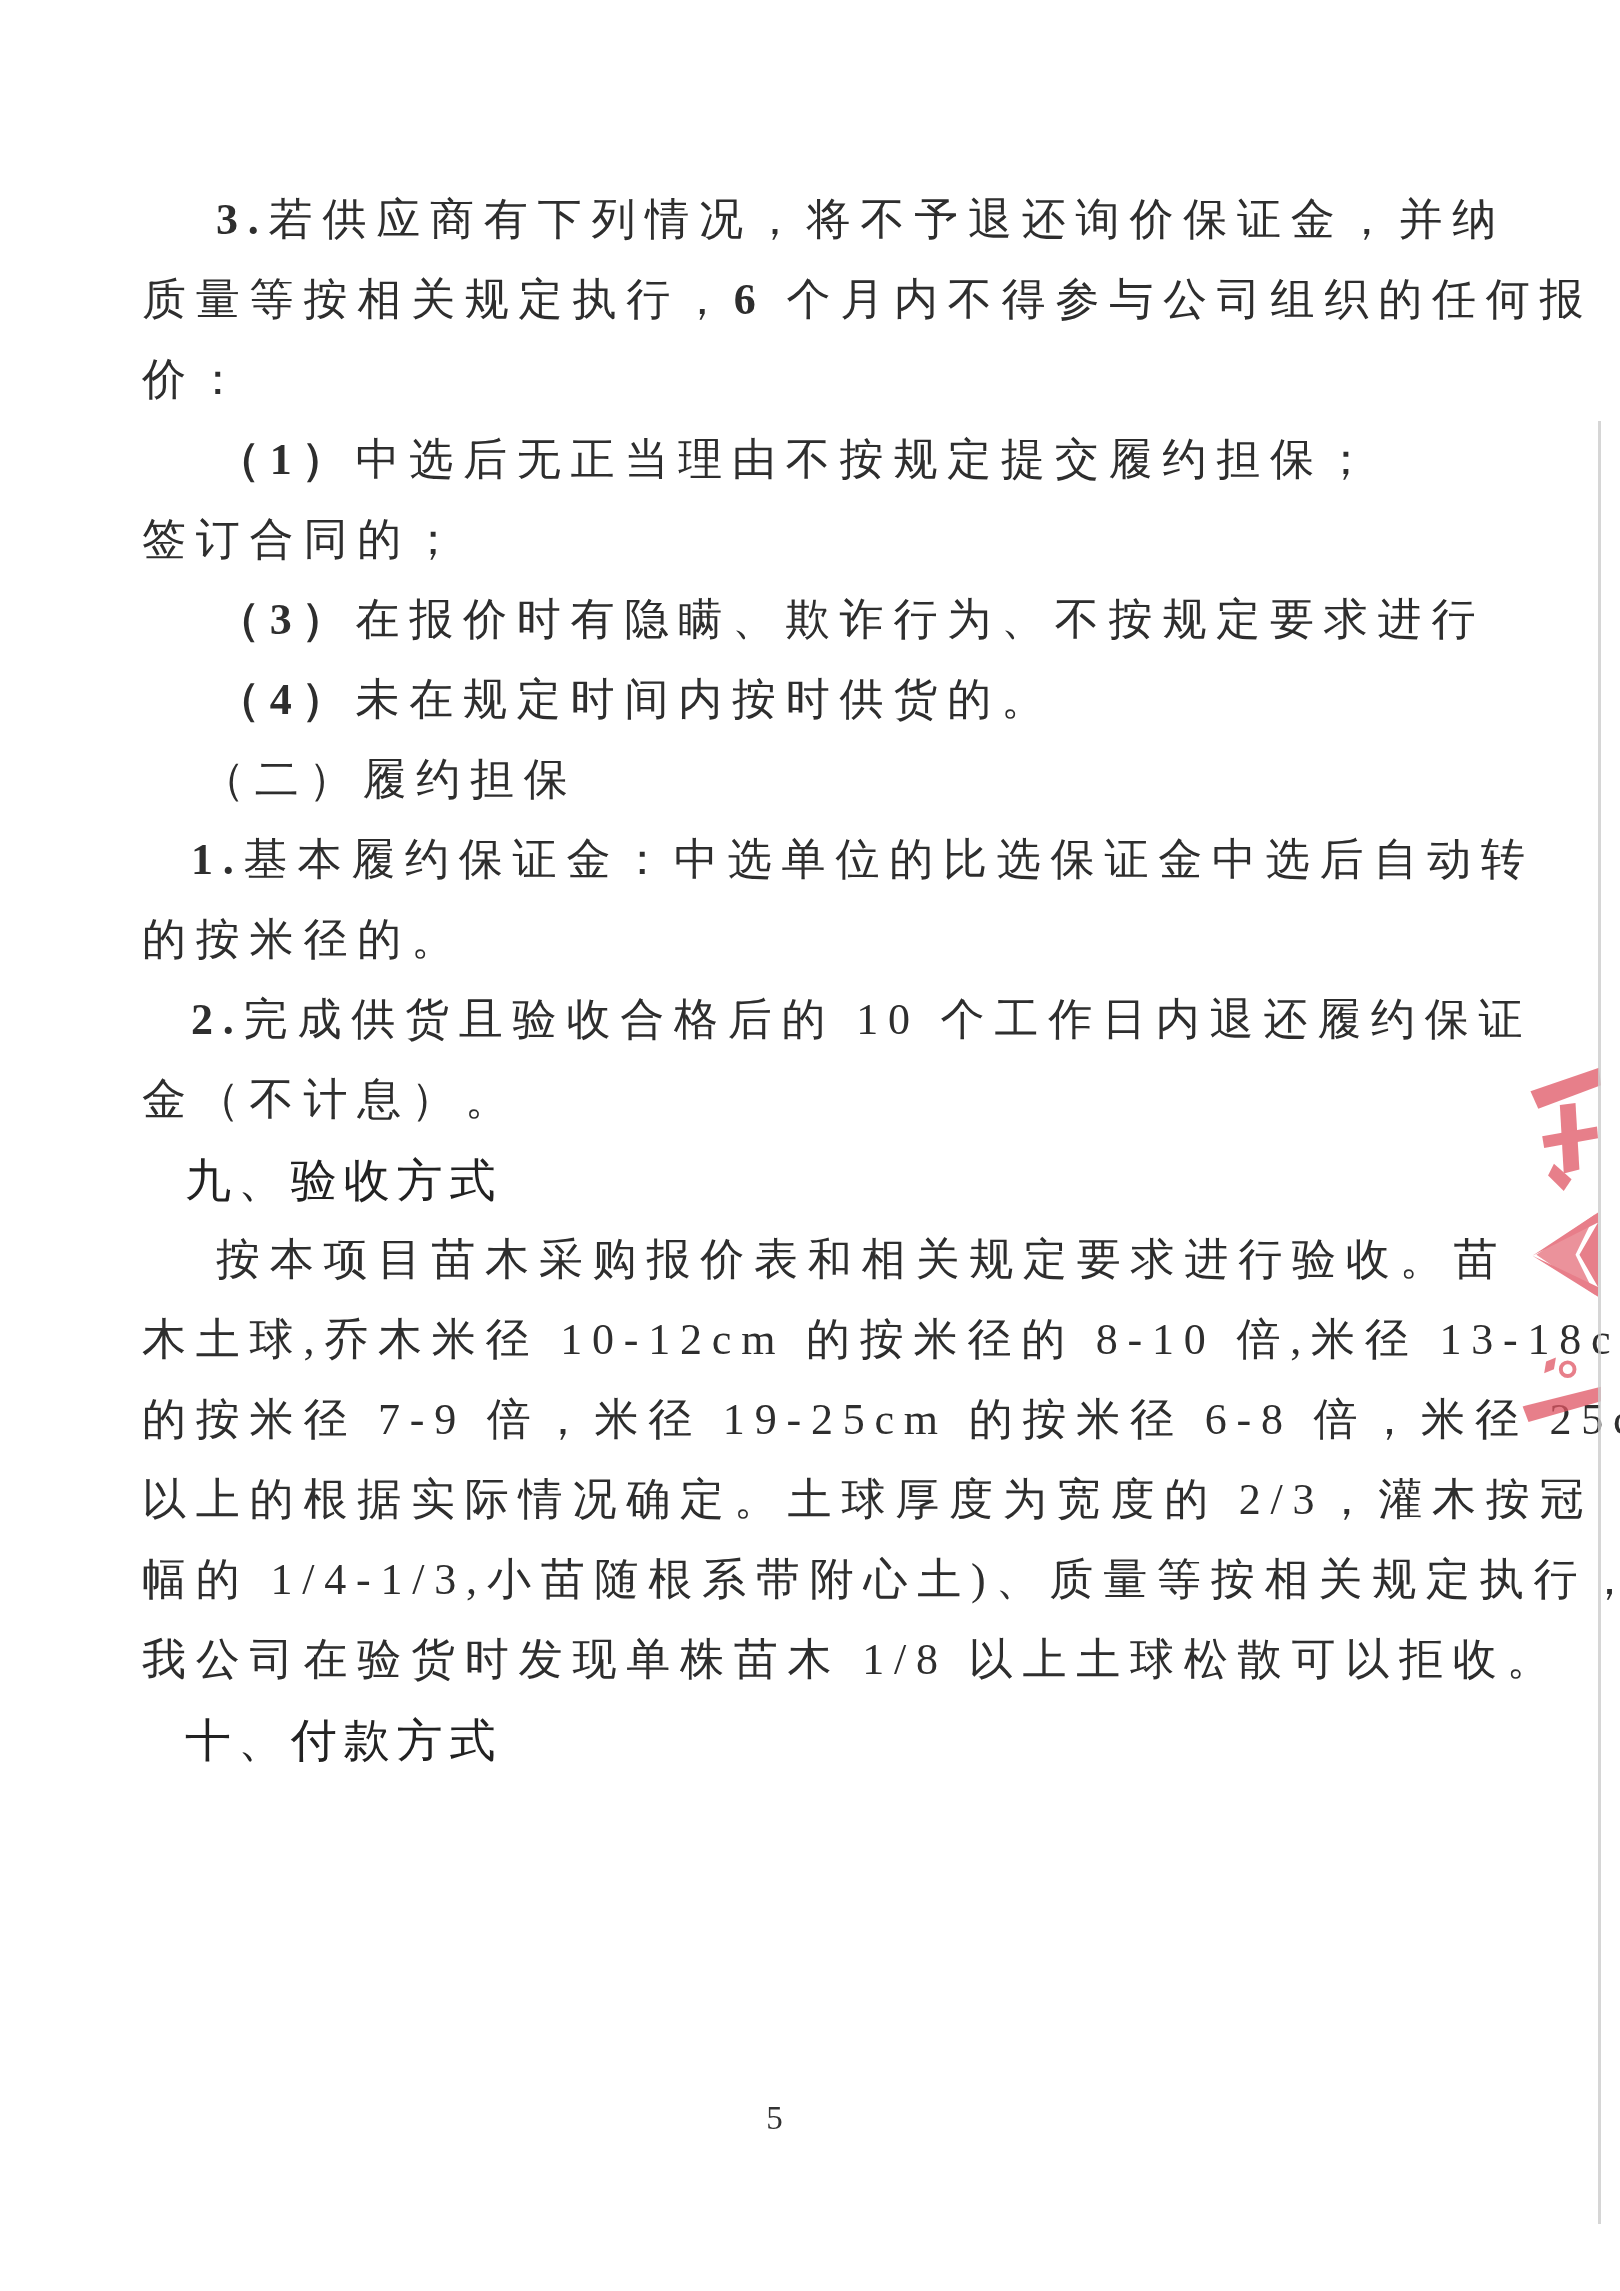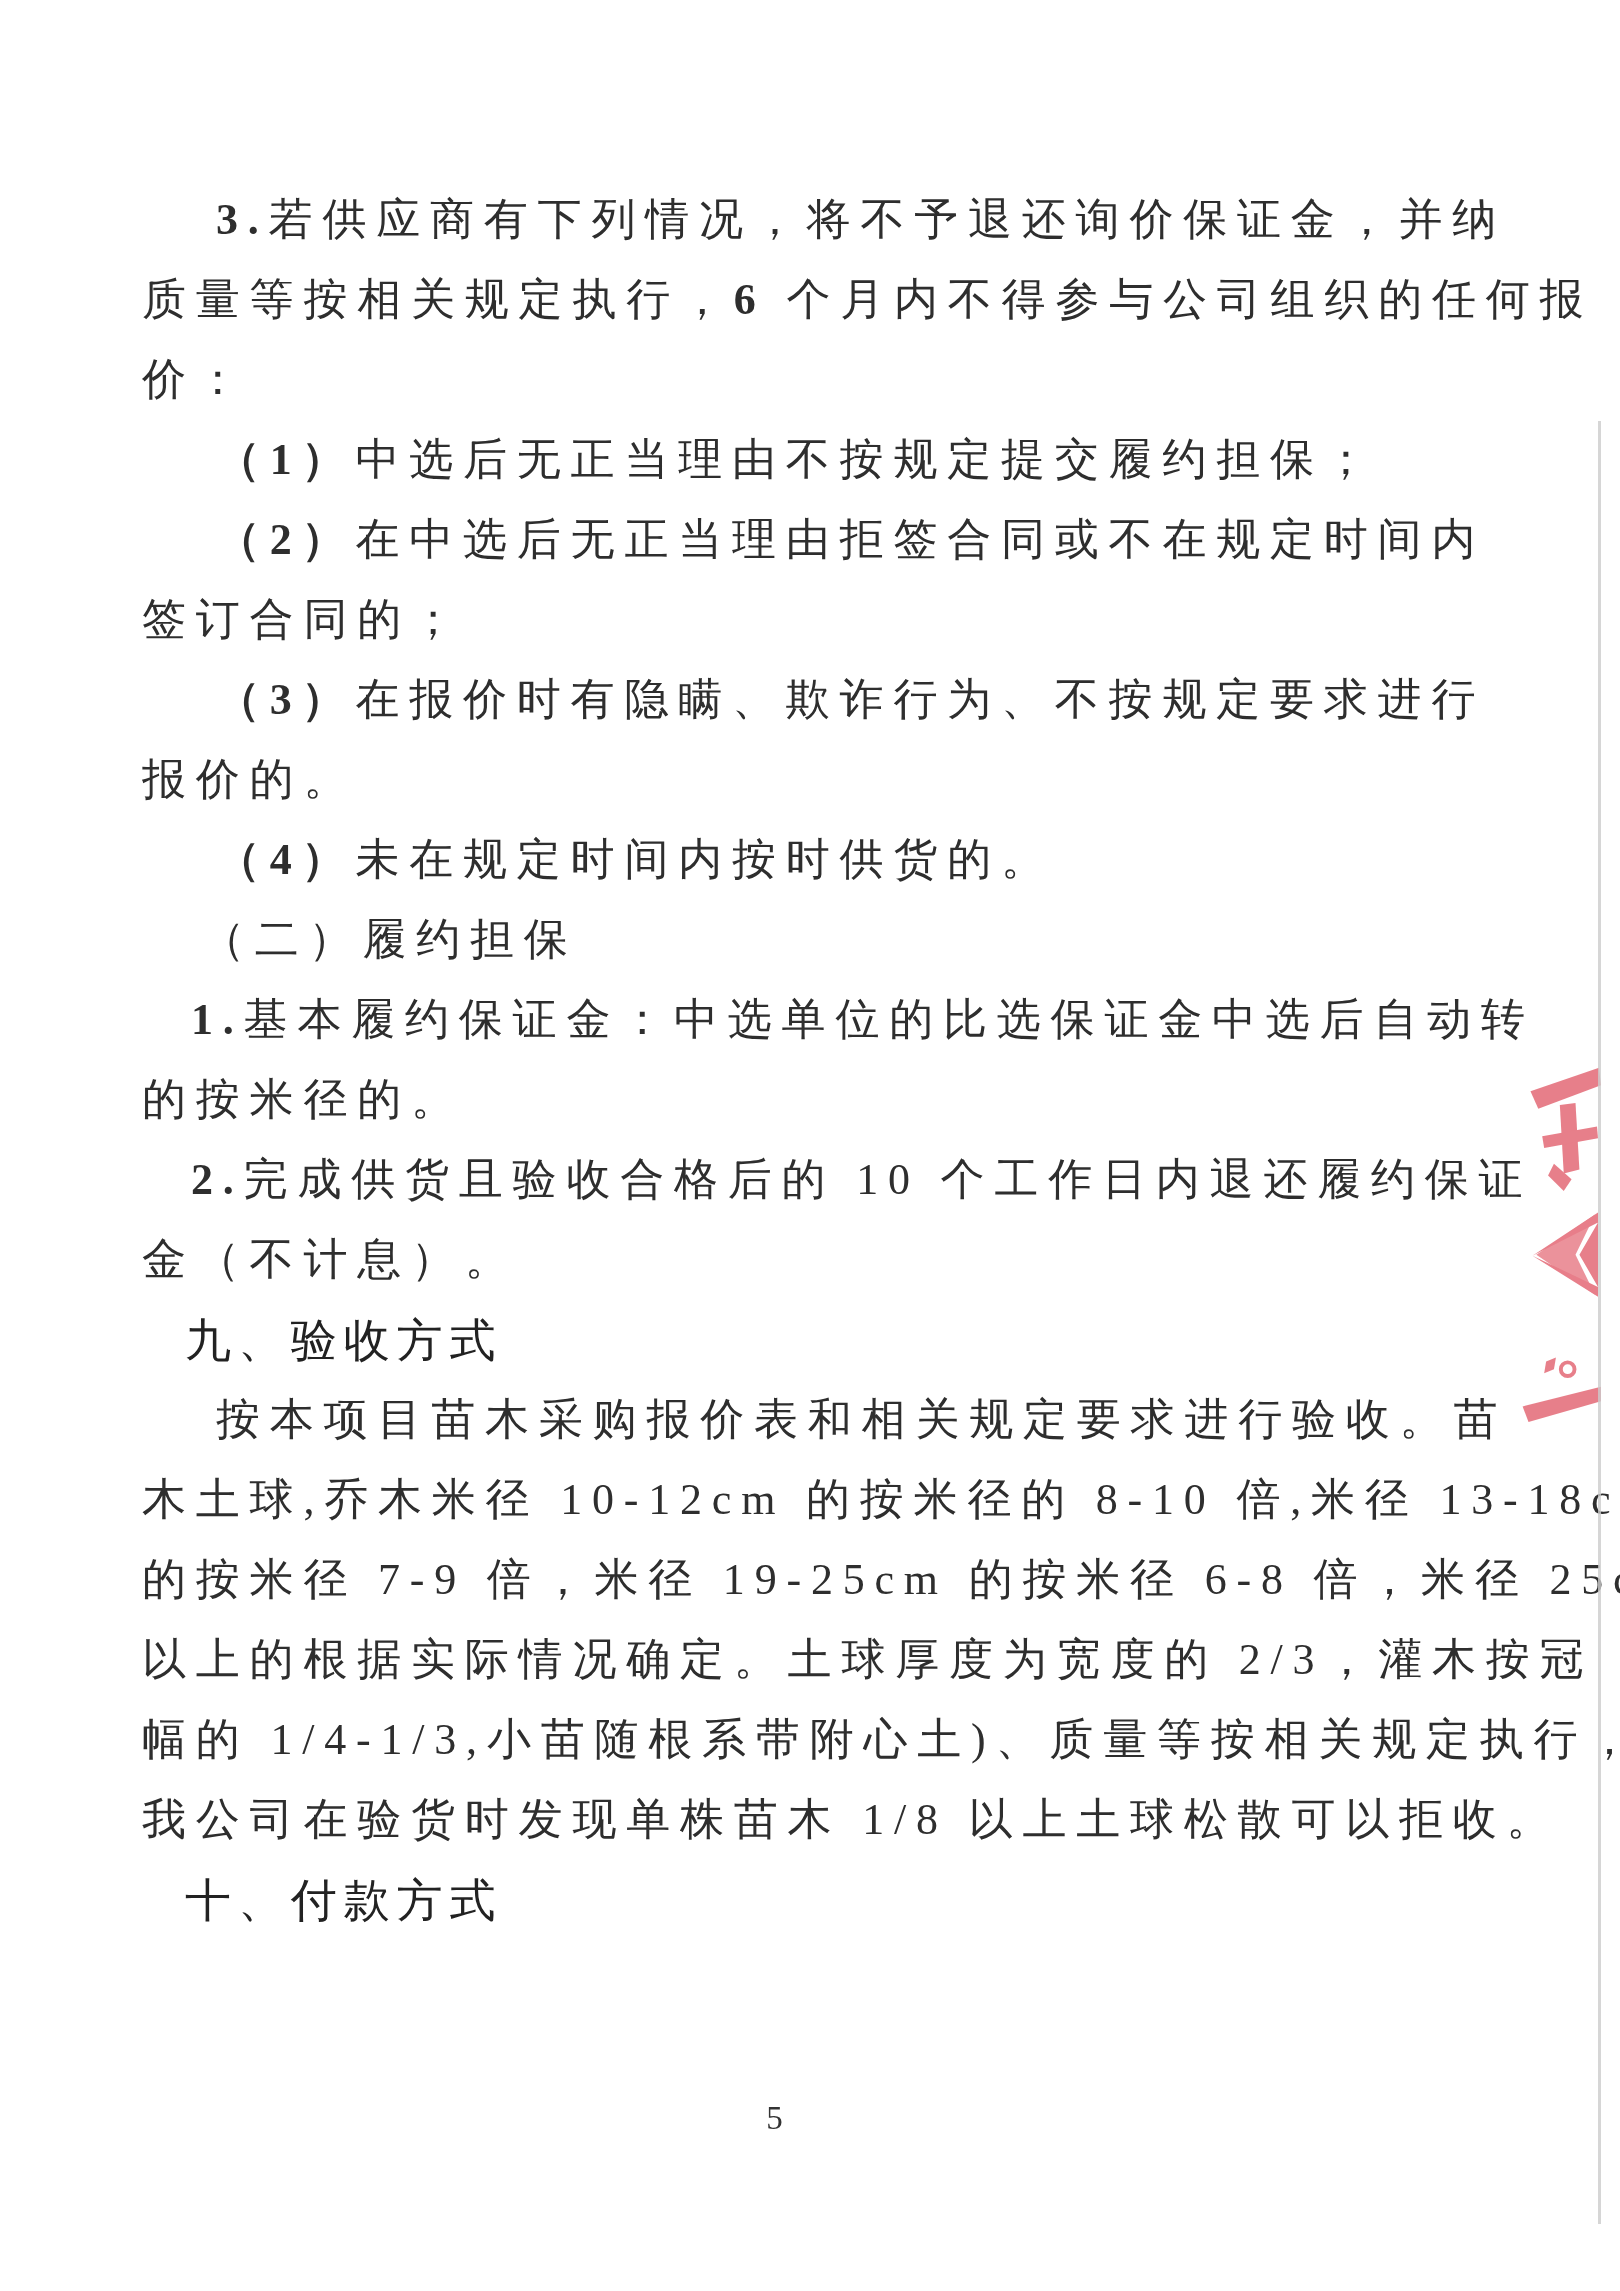--- a/index.html
+++ b/index.html
@@ -68,27 +68,25 @@
 <div class="content">
 
   <div class="line ind-a"><span class="b">3.</span><span>若供应商有下列情况，将不予退还询价保证金，并纳</span></div>
 
   <div class="line"><span>质量等按相关规定执行，</span><span class="b">6</span><span> 个月内不得参与公司组织的任何报</span></div>
 
   <div class="line"><span>价：</span></div>
 
   <div class="line ind-a"><span class="b">（1）</span><span>中选后无正当理由不按规定提交履约担保；</span></div>
 
-  <div class="line ind-a"><span class="b">（2）</span><span>在中选后无正当理由拒签合同或不在规定时间内</span></div>
 
   <div class="line"><span>签订合同的；</span></div>
 
   <div class="line ind-a"><span class="b">（3）</span><span>在报价时有隐瞒、欺诈行为、不按规定要求进行</span></div>
 
-  <div class="line"><span>报价的。</span></div>
 
   <div class="line ind-a"><span class="b">（4）</span><span>未在规定时间内按时供货的。</span></div>
 
   <div class="line ind-b"><span>（二）履约担保</span></div>
 
   <div class="line ind-c"><span class="b">1.</span><span>基本履约保证金：中选单位的比选保证金中选后自动转</span></div>
 
   <div class="line"><span>的按米径的。</span></div>
 
   <div class="line ind-c"><span class="b">2.</span><span>完成供货且验收合格后的 10 个工作日内退还履约保证</span></div>

